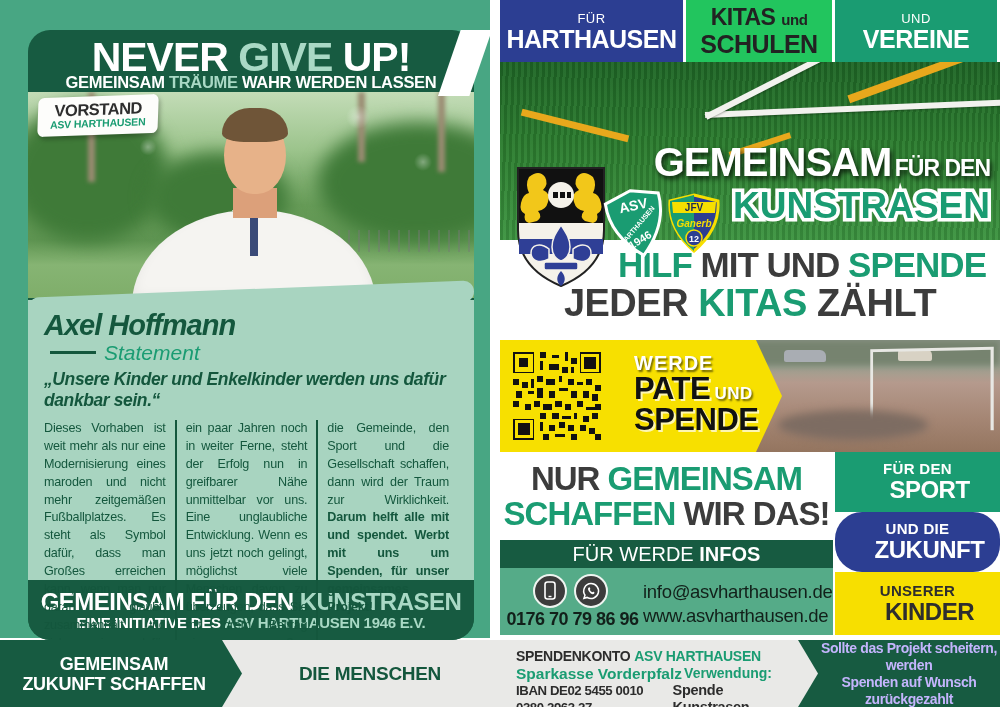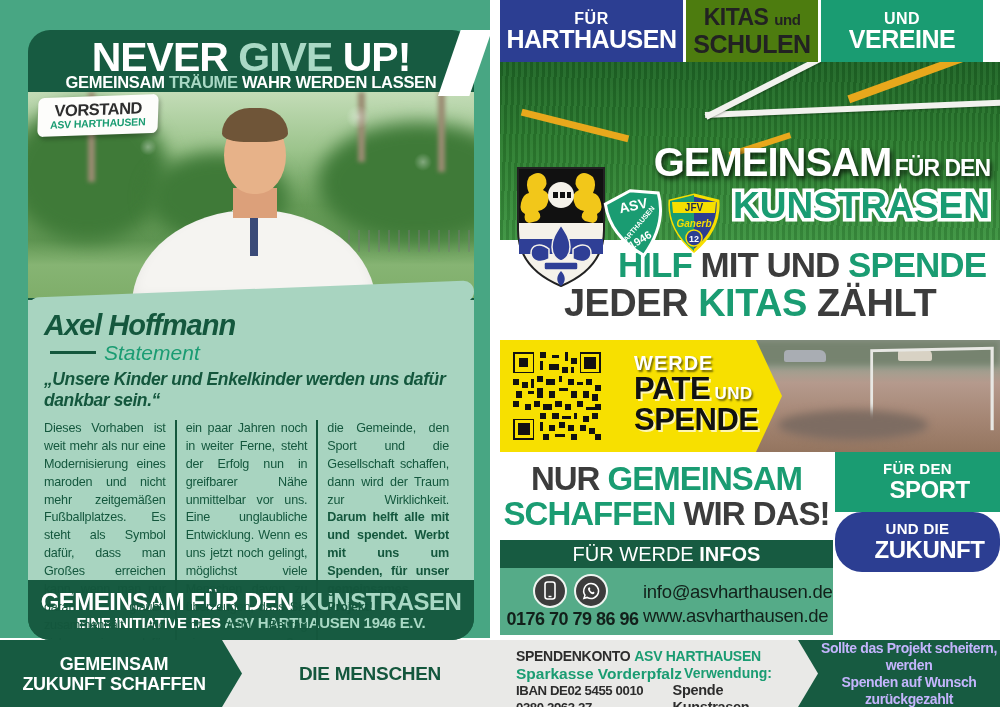--- a/index.html
+++ b/index.html
@@ -57,24 +57,24 @@
   .col.sep{border-left:2px solid #14573d;}
   .col .bold{font-weight:700;}
   .card-banner{height:72px;text-align:center;background:#175b41;}
   .cb1{font-weight:700;font-size:24px;letter-spacing:-0.5px;color:#fff;padding-top:9px;line-height:25px;}
   .cb2{font-weight:700;font-size:15px;letter-spacing:-0.3px;color:#fff;line-height:17px;}
   .mintc{color:#a9d9c5;}
   
   .right-page{left:500px;top:0;width:500px;height:635px;background:#fff;}
   .tb-row{position:absolute;left:0;top:0;width:500px;height:62px;display:flex;gap:3px;}
   .tb{height:62px;text-align:center;color:#fff;display:flex;flex-direction:column;justify-content:center;}
-  .tb .s{font-weight:700;font-size:16px;line-height:16px;letter-spacing:.5px;}
+  .tb .s{font-weight:400;font-size:13px;line-height:16px;letter-spacing:.5px;}
   .tb .l{font-weight:700;font-size:25px;line-height:25px;letter-spacing:-0.5px;}
   .tb-blue{background:#2c3e92;width:183px;}
-  .tb-yellow{background:#4d7c0f;color:#222;width:132px;}
+  .tb-yellow{background:#22c55e;color:#222;width:146px;}
   .tb-yellow .s,.tb-yellow .l{color:#222;}
   .tb-green{background:#1a9c72;width:162px;}
   .tb-yellow .l1mix{font-weight:700;font-size:23px;line-height:24px;letter-spacing:-0.5px;}
   .tb-yellow .l1mix .small{font-size:15px;}
   .turf{position:absolute;left:0;top:62px;width:500px;height:178px;overflow:hidden;
      background:linear-gradient(180deg,#1e6626 0%,#2b7c2e 45%,#3c9440 100%);}
   .turf-tex{position:absolute;inset:0;
      background:repeating-linear-gradient(92deg,rgba(0,0,0,.10) 0 3px,rgba(255,255,255,.04) 3px 6px);}
   .tline{position:absolute;background:#f2f2ee;box-shadow:0 1px 2px rgba(0,0,0,.3);}
   .yline{position:absolute;background:#e8a81c;}
@@ -444,20 +444,24 @@
 
   <div class="side-col">
     <div class="sb sb-green">
       <div class="s">FÜR DEN</div>
       <div class="l">SPORT</div>
     </div>
     <div class="sb sb-blue">
       <div class="s">UND DIE</div>
       <div class="l">ZUKUNFT</div>
     </div>
+    <div class="sb sb-yellow">
+      <div class="s">UNSERER</div>
+      <div class="l">KINDER</div>
+    </div>
   </div>
 </div>
 
 <div class="abs strip">
   <div class="strip-gray"></div>
 
   <div class="strip-green-arrow">
     <div class="sg1">GEMEINSAM</div>
     <div class="sg1">ZUKUNFT SCHAFFEN</div>
   </div>

